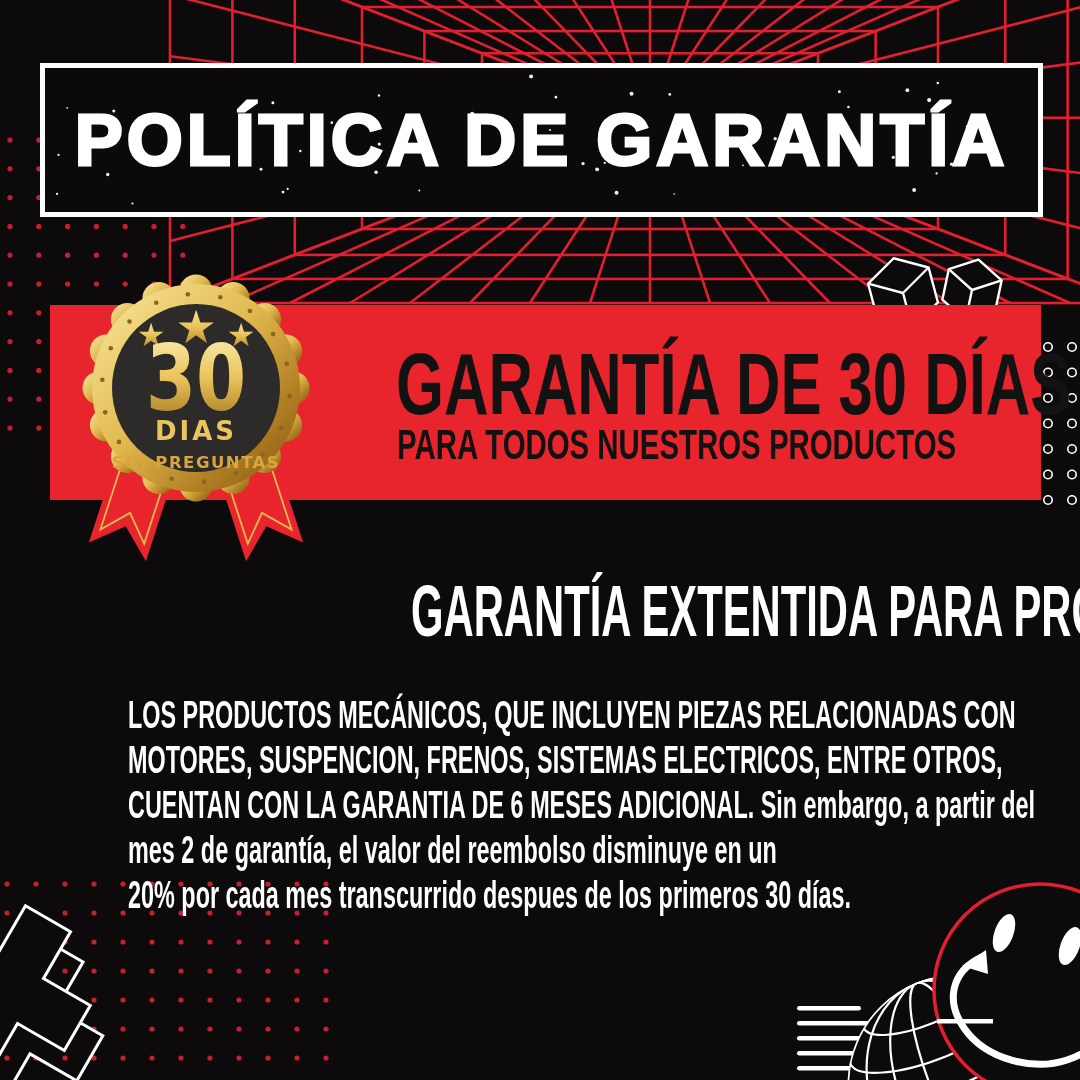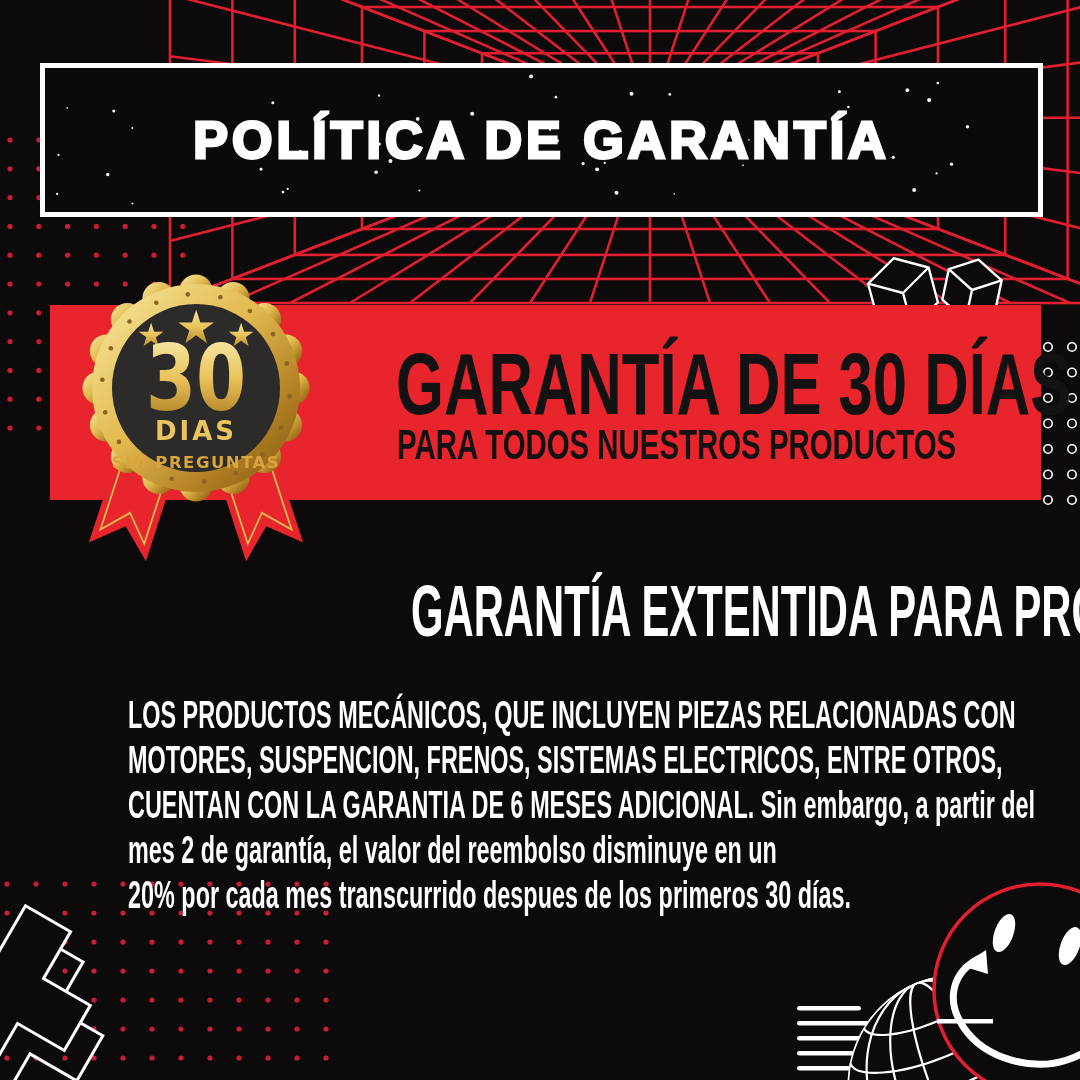--- a/index.html
+++ b/index.html
@@ -8,21 +8,21 @@
          font-family:"Liberation Sans",sans-serif;}
   svg{display:block;}
 
   #decor{position:absolute;left:0;top:0;z-index:0;}
 
   .title-box{position:absolute;left:40px;top:63px;width:1003px;height:154px;
              border:5px solid #fff;box-sizing:border-box;background:#0b0909;
              display:flex;align-items:center;justify-content:center;z-index:2;}
   .title-box svg{position:absolute;left:0;top:0;}
   .page-title{position:relative;z-index:1;margin:0;color:#fff;font-weight:bold;
-              font-size:52px;letter-spacing:4px;-webkit-text-stroke:3px #fff;
+              font-size:72px;letter-spacing:4px;-webkit-text-stroke:3px #fff;
               white-space:nowrap;}
 
   .banner{position:absolute;left:50px;top:305px;width:991px;height:195px;
           background:var(--banner-red,#E8252D);z-index:1;}
   .banner-heading{position:absolute;left:396px;top:340px;z-index:2;
           font-size:88px;font-weight:bold;color:var(--text-black,#121212);
           transform:scaleX(.7);transform-origin:left top;white-space:nowrap;line-height:1;}
   .banner-subheading{position:absolute;left:397px;top:424px;z-index:2;
           font-size:42px;font-weight:bold;color:var(--text-black,#121212);
           transform:scaleX(.7);transform-origin:left top;white-space:nowrap;line-height:1;}

